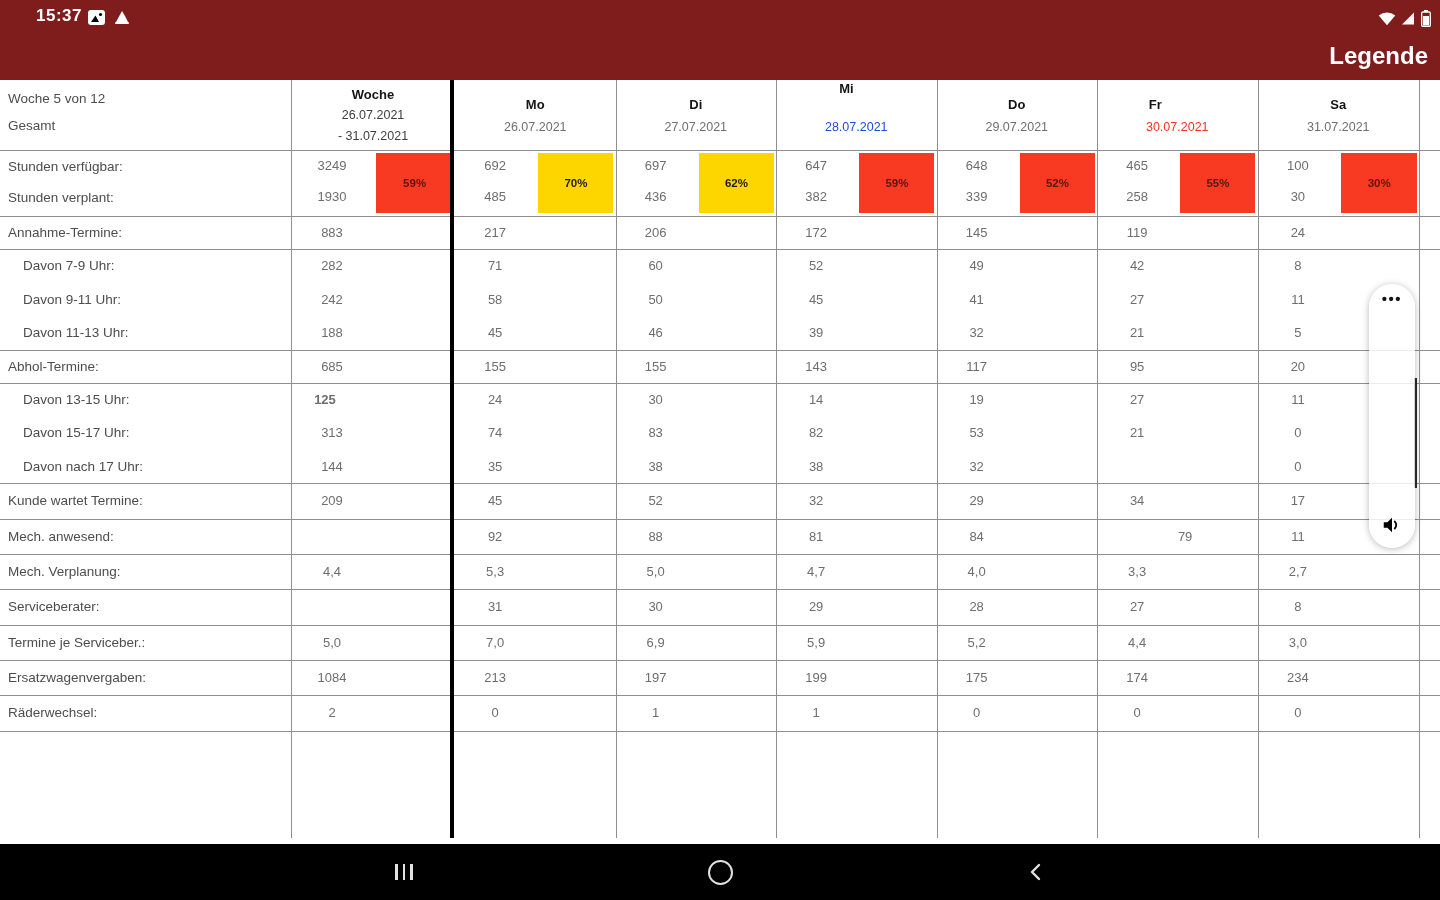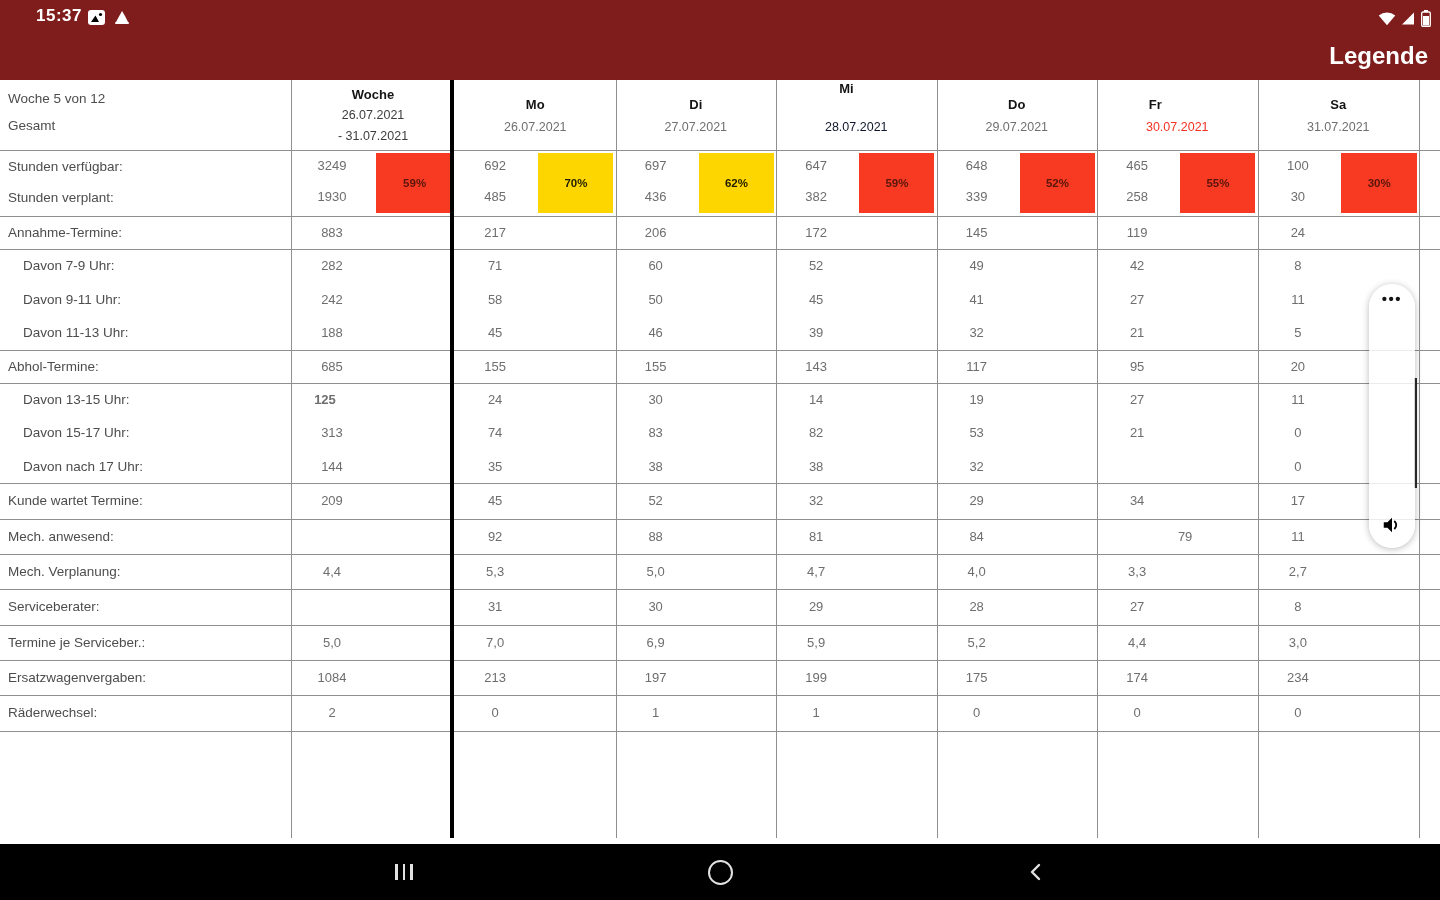--- a/index.html
+++ b/index.html
@@ -48,21 +48,21 @@
       <div class="lbl" style="left: 8px; top: 91px;">Woche 5 von 12</div>
       <div class="lbl" style="left: 8px; top: 118px;">Gesamt</div>
       <div class="hdr-name" style="left: 291px; width: 164px; top: 87px;">Woche</div>
       <div class="hdr-date" style="left: 291px; width: 164px; top: 108px; color: rgb(61, 61, 61);">26.07.2021</div>
       <div class="hdr-date" style="left: 291px; width: 164px; top: 129px; color: rgb(61, 61, 61);">- 31.07.2021</div>
       <div class="hdr-name" style="left: 455px; width: 160.5px; top: 97px;">Mo</div>
       <div class="hdr-date" style="left: 455px; width: 160.5px; top: 120px; color: rgb(111, 111, 111);">26.07.2021</div>
       <div class="hdr-name" style="left: 615.5px; width: 160.5px; top: 97px;">Di</div>
       <div class="hdr-date" style="left: 615.5px; width: 160.5px; top: 120px; color: rgb(111, 111, 111);">27.07.2021</div>
       <div class="hdr-name" style="left: 776px; width: 141px; top: 81px;">Mi</div>
-      <div class="hdr-date" style="left: 776px; width: 160.5px; top: 120px; color: #0f172a;">28.07.2021</div>
+      <div class="hdr-date" style="left: 776px; width: 160.5px; top: 120px; color: #1d4ed8;">28.07.2021</div>
       <div class="hdr-name" style="left: 936.5px; width: 160.5px; top: 97px;">Do</div>
       <div class="hdr-date" style="left: 936.5px; width: 160.5px; top: 120px; color: rgb(111, 111, 111);">29.07.2021</div>
       <div class="hdr-name" style="left: 1075px; width: 160.5px; top: 97px;">Fr</div>
       <div class="hdr-date" style="left: 1097px; width: 160.5px; top: 120px; color: rgb(242, 51, 34);">30.07.2021</div>
       <div class="hdr-name" style="left: 1257.5px; width: 161.5px; top: 97px;">Sa</div>
       <div class="hdr-date" style="left: 1257.5px; width: 161.5px; top: 120px; color: rgb(111, 111, 111);">31.07.2021</div>
       <div class="lbl" style="left: 8px; top: 159px;">Stunden verfügbar:</div>
       <div class="lbl" style="left: 8px; top: 190px;">Stunden verplant:</div>
       <div class="val" style="left: 291px; width: 82px; top: 158px;">3249</div>
       <div class="val" style="left: 291px; width: 82px; top: 189px;">1930</div>

